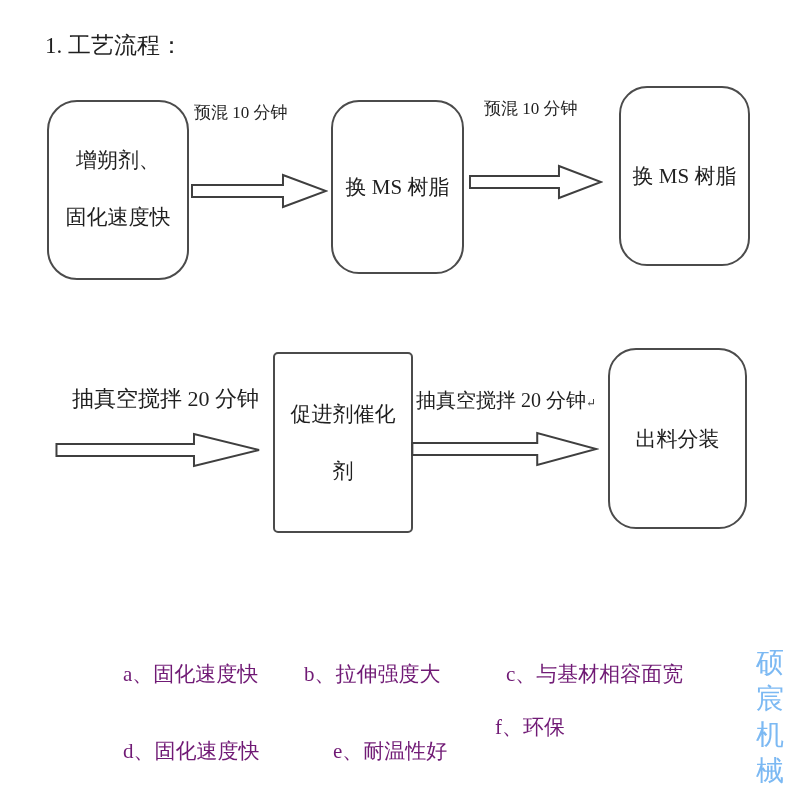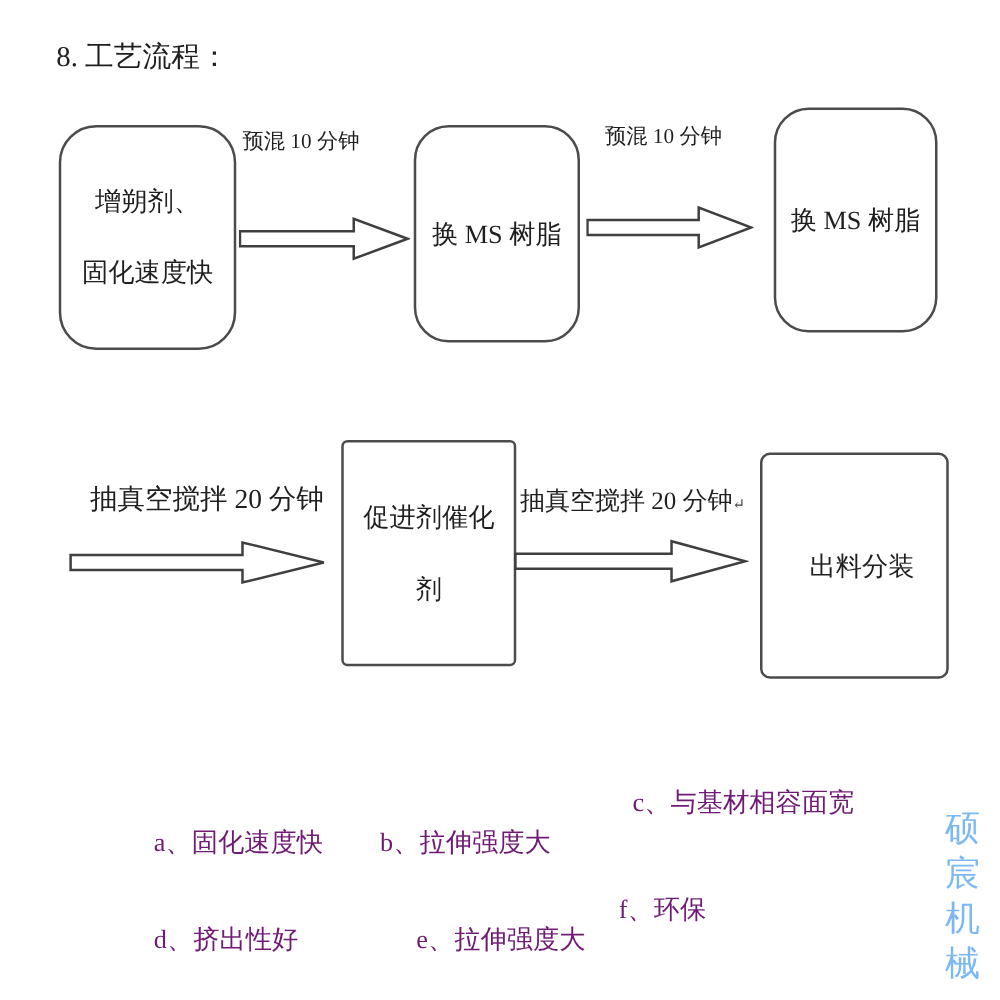--- a/index.html
+++ b/index.html
@@ -29,25 +29,25 @@
     flex-direction:column;
     align-items:center;
     justify-content:center;
     text-align:center;
     font-size:21px;
     color:#1f1f1f;
   }
   .fbox .bline{display:block;line-height:30px;}
   .fbox.twolines .bline{line-height:57px;}
 
-  .b1{left:47px;  top:100px; width:138px; height:176px; border-radius:30px;}
+  .b1{left:47px;  top:100px; width:138px; height:176px; border-radius:30px;font-family:Liberation Mono, monospace;}
   .b2{left:331px; top:100px; width:129px; height:170px; border-radius:28px;}
   .b3{left:619px; top:86px;  width:127px; height:176px; border-radius:28px;}
   .b4{left:273px; top:352px; width:136px; height:177px; border-radius:5px;}
-  .b5{left:608px; top:362px; width:135px; height:177px; border-radius:8px;padding-left:12px;}
+  .b5{left:608px; top:348px; width:135px; height:177px; border-radius:28px;}
 
   .alabel{
     position:absolute;
     font-size:17px;
     color:#1f1f1f;
     white-space:nowrap;
   }
   .l1{left:194px; top:101px;}
   .l2{left:484px; top:97px;}
   .l3{left:72px;  top:384px; font-size:22px;}
@@ -64,21 +64,21 @@
 
   .perf{
     position:absolute;
     font-size:21px;
     color:#701a75;
     white-space:nowrap;
     margin-left:48px;
   }
   .pa{left:75px;  top:660px;}
   .pb{left:256px; top:660px;}
-  .pc{left:458px; top:628px;}
+  .pc{left:458px; top:660px;}
   .pd{left:75px;  top:737px;}
   .pe{left:285px; top:737px;}
   .pf{left:447px; top:713px;}
 
   .watermark{
     position:absolute;
     left:752px; top:645px;
     width:36px;
     display:flex;
     flex-direction:column;
@@ -86,21 +86,21 @@
     font-size:28px;
     line-height:36px;
     font-family:"Liberation Sans","DejaVu Sans",sans-serif;
   }
 </style>
 </head>
 <body>
 
 <div class="page">
 
-  <div class="heading h1">8. 工艺流程：</div>
+  <div class="heading h1">1. 工艺流程：</div>
 
   <div class="fbox b1 twolines">
     <span class="bline">增朔剂、</span>
     <span class="bline">固化速度快</span>
   </div>
 
   <div class="alabel l1">预混 10 分钟</div>
   <div class="arrow a1">
     <svg viewBox="0 0 140 38" preserveAspectRatio="none" aria-hidden="true">
       <polygon points="1,13 94,13 94,3 138,19 94,35 94,25 1,25"></polygon>
@@ -144,22 +144,22 @@
   </div>
 
   <div class="fbox b5">
     <span class="bline">出料分装</span>
   </div>
 
 
   <div class="perf pa">a、固化速度快</div>
   <div class="perf pb">b、拉伸强度大</div>
   <div class="perf pc">c、与基材相容面宽</div>
-  <div class="perf pd">d、挤出性好</div>
-  <div class="perf pe">e、拉伸强度大</div>
+  <div class="perf pd">d、固化速度快</div>
+  <div class="perf pe">e、耐温性好</div>
   <div class="perf pf">f、环保</div>
 
   <div class="watermark" style="color: rgb(124, 185, 243);">
     <span>硕</span>
     <span>宸</span>
     <span>机</span>
     <span>械</span>
   </div>
 
 </div>

